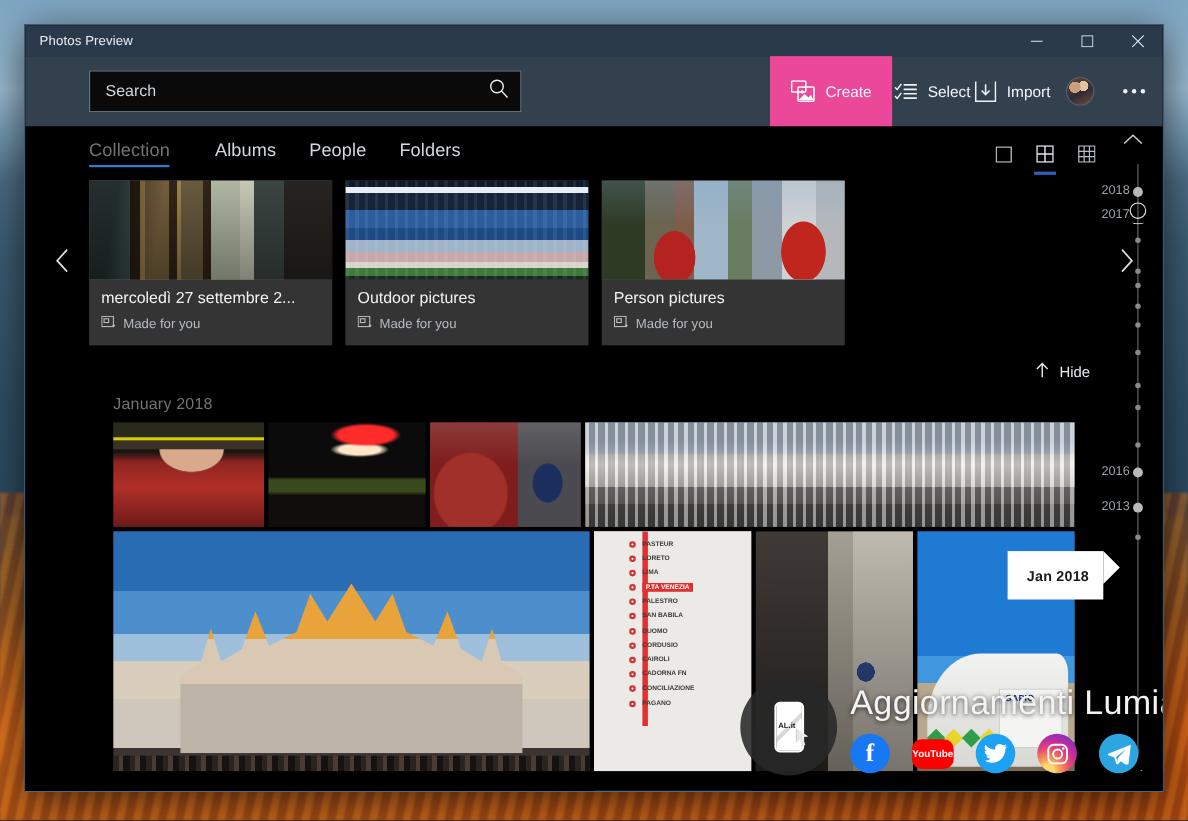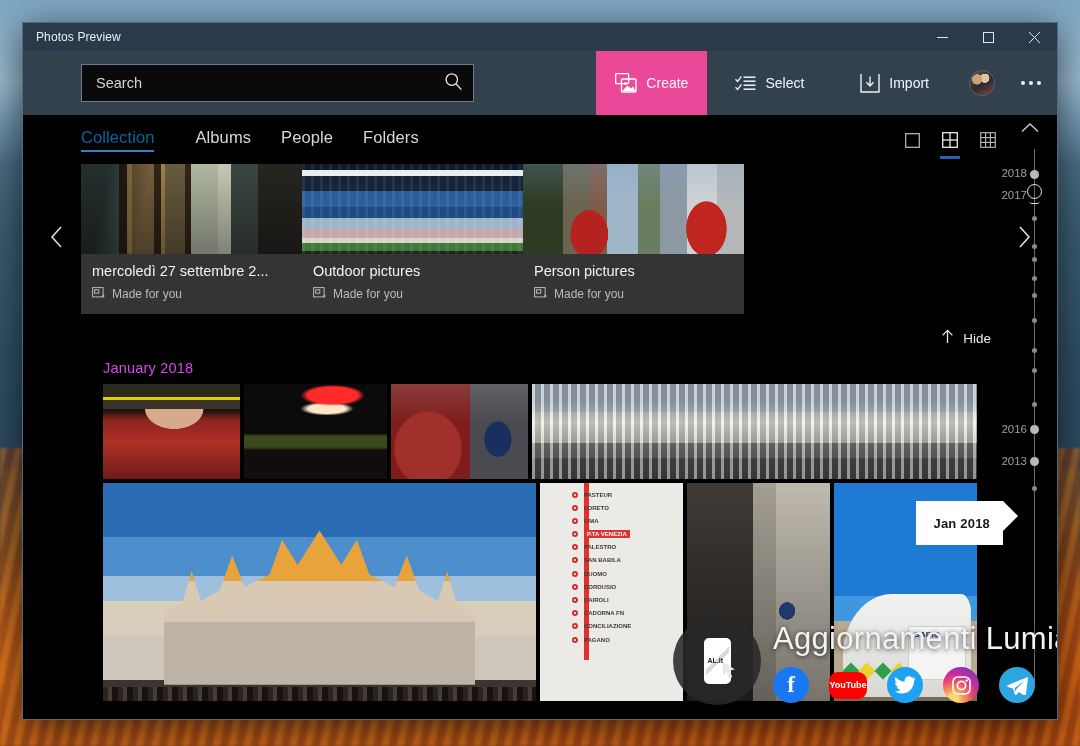--- a/index.html
+++ b/index.html
@@ -83,21 +83,21 @@
   }
   .searchbox .ph {
     font-size: 14.5px; color: #cfd6dd; flex: 1;
     user-select: none;
   }
   .searchbox svg { flex: 0 0 auto; }
 
   .cmd-right { margin-left: auto; display: flex; align-items: center; height: 100%; }
   .cmd-item {
     height: 100%; display: flex; align-items: center; gap: 9px;
-    padding: 0 28px; color: #f2f5f8; font-size: 14px; cursor: default;
+    padding: 0 2px; color: #f2f5f8; font-size: 14px; cursor: default;
   }
   .cmd-item.accent { background: #ec4899; padding: 0 19px; }
   .cmd-item svg { display: block; }
   .avatar-btn { width: 50px; display: flex; align-items: center; justify-content: center; height: 100%; }
   .avatar {
     width: 26px; height: 26px; border-radius: 50%;
     background:
       radial-gradient(circle at 30% 35%, #c8a07a 0 22%, transparent 23%),
       radial-gradient(circle at 62% 30%, #e0c4a0 0 20%, transparent 21%),
       linear-gradient(150deg, #6b4a38, #2f2a33 55%, #7a4b3c);
@@ -117,21 +117,21 @@
   
   .pivot {
     display: flex; align-items: flex-start; gap: 0;
     padding: 13px 0 0 58px; height: 46px;
   }
   .pivot-item {
     font-size: 16.5px; color: #d2d8de; padding: 0 15px 5px 15px;
     position: relative; cursor: default; letter-spacing: .1px;
   }
   .pivot-item:first-child { padding-left: 0; margin-right: 11px; }
-  .pivot-item.sel { color: #0369a1; }
+  .pivot-item.sel { color: #737373; }
   .pivot-item.sel::after {
     content: ""; position: absolute; left: 0; right: 15px; bottom: 0;
     height: 2px; background: #2b7fd4;
   }
   .pivot-item:first-child.sel::after { left: 0; right: 15px; }
 
   .view-modes {
     position: absolute; right: 54px; top: 10px;
     display: flex; align-items: center; gap: 8px;
   }
@@ -140,21 +140,21 @@
     position: relative;
   }
   .vm.sel::after {
     content: ""; position: absolute; left: 5px; right: 5px; bottom: -4px;
     height: 3px; background: #2b5fb8;
   }
   .vm svg { display: block; }
 
   
   .carousel-wrap { position: relative; padding: 0 58px 0 58px; margin-top: 3px; }
-  .carousel { display: flex; }
+  .carousel { display: flex; gap: 12px; }
   .card {
     width: 221px; height: 150px; background: #343434;
     display: flex; flex-direction: column; overflow: hidden;
     position: relative;
   }
   .card-thumb { height: 90px; width: 100%; position: relative; overflow: hidden; }
   .card-meta { flex: 1; padding: 9px 11px 0 11px; }
   .card-title {
     font-size: 14.5px; color: #f0f3f6; white-space: nowrap; overflow: hidden;
     text-overflow: ellipsis; line-height: 1.15;
@@ -236,21 +236,21 @@
     display: flex; justify-content: flex-end; align-items: center;
     padding: 0 58px 0 0; height: 32px; margin-top: 8px;
   }
   .hide-btn {
     display: flex; align-items: center; gap: 9px;
     color: #e6eaee; font-size: 13.5px; padding: 4px 8px;
   }
 
   
   .month-head {
-    padding: 6px 0 8px 80px; font-size: 14.5px; color: #d946ef; letter-spacing: .2px;
+    padding: 6px 0 8px 80px; font-size: 14.5px; color: #737373; letter-spacing: .2px;
   }
   .photo-grid { padding: 0 80px 0 80px; }
   .grid-row { display: flex; gap: 4px; margin-bottom: 4px; }
   .ph-item { position: relative; overflow: hidden; background: #111; }
 
   .p-coat {
     background:
       linear-gradient(to bottom, #2a2a1a 0 14%, #d9d200 14% 17%, #3a3228 17% 26%, transparent 26%),
       radial-gradient(ellipse 30% 30% at 52% 26%, #d8a98a 0 70%, transparent 72%),
       linear-gradient(to bottom, #171510 0 28%, #8e2320 38%, #b03028 62%, #6d1a18 100%);

